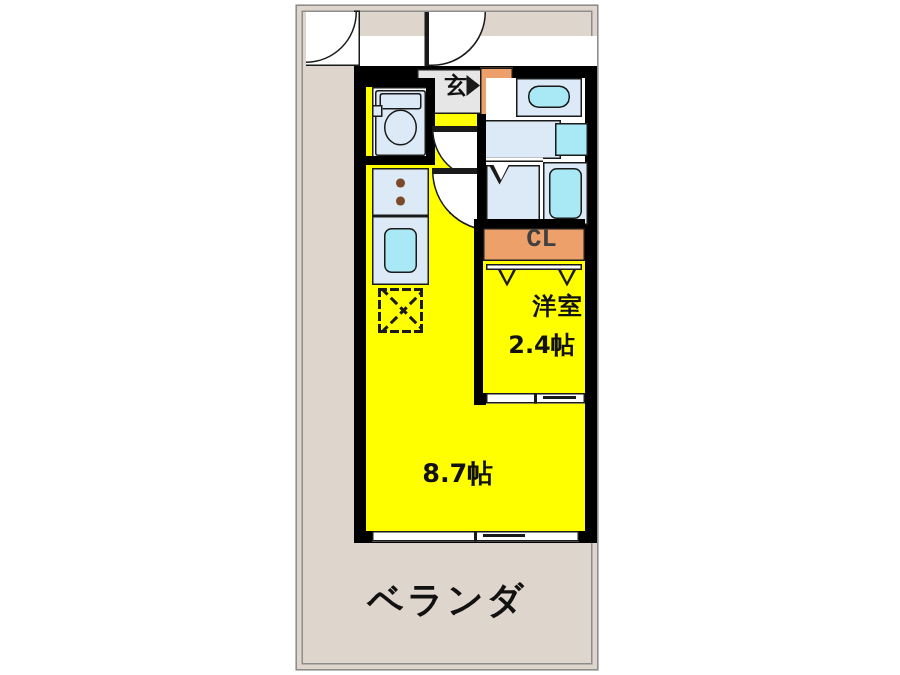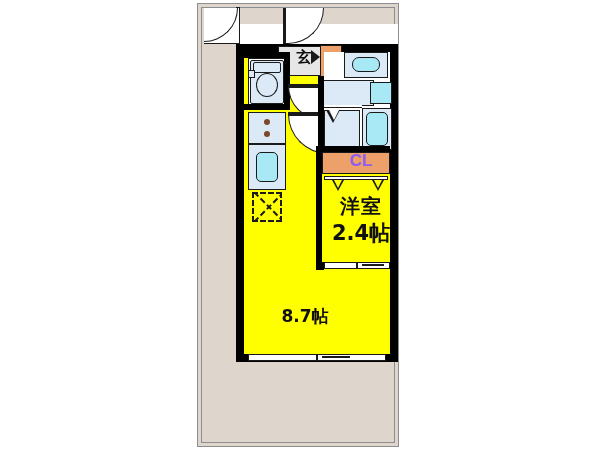--- a/index.html
+++ b/index.html
@@ -29,25 +29,25 @@
   }
 
   
   .lbl{position:absolute;color:#111;text-align:center;white-space:nowrap;
        font-weight:bold;line-height:1.05;}
   #balcony-label{left:197px;top:388px;width:202px;font-size:24px;letter-spacing:2px;
                  font-family:"DejaVu Sans",sans-serif;}
   #ldk-label{left:245px;top:282px;width:120px;font-size:27px;letter-spacing:1px;}
   #ldk-size{left:245px;top:308px;width:120px;font-size:17px;letter-spacing:0px;
             font-family:"DejaVu Sans",sans-serif;}
-  #washitsu-label{left:322px;top:196px;width:78px;font-size:20px;letter-spacing:1px;
+  #washitsu-label{left:333px;top:196px;width:78px;font-size:16px;letter-spacing:1px;
                   font-family:"DejaVu Sans",sans-serif;}
-  #washitsu-size{left:322px;top:222px;width:78px;font-size:21px;
+  #washitsu-size{left:322px;top:222px;width:78px;font-size:16px;
                  font-family:"DejaVu Sans",sans-serif;}
-  #cl-label{left:323px;top:152px;width:76px;font-size:17px;color:#8b5cf6;}
+  #cl-label{left:323px;top:152px;width:76px;font-size:17px;color:#404040;font-family:Liberation Mono, monospace;}
   #genkan-label{left:290px;top:50px;width:28px;font-size:15px;
                 font-family:"DejaVu Sans",sans-serif;}
   #kutsubako-label{
     left:323px;top:50px;width:16px;font-size:9px;color:#111;
     font-family:"DejaVu Sans",sans-serif;line-height:1.0;
     writing-mode:vertical-rl;text-orientation:upright;
   }
 
   
   .arc{position:absolute;border:1.6px solid #1a1a1a;background:#ffffff;box-sizing:border-box;}
@@ -158,14 +158,15 @@
   <div class="abs" style="left:324px;top:262px;width:66px;height:7px;background:#ffffff;border:1.4px solid #1a1a1a;"></div>
   <div class="abs" style="left:356px;top:262px;width:2px;height:7px;background:#1a1a1a;"></div>
   <div class="abs" style="left:362px;top:264px;width:22px;height:2px;background:#1a1a1a;"></div>
 
   <div class="lbl" id="ldk-size">8.7帖</div>
 
   <div class="abs" style="left:248px;top:354px;width:138px;height:7px;background:#ffffff;border:1.4px solid #1a1a1a;"></div>
   <div class="abs" style="left:316px;top:354px;width:2px;height:7px;background:#1a1a1a;"></div>
   <div class="abs" style="left:322px;top:356px;width:28px;height:2px;background:#1a1a1a;"></div>
 
+  <div class="lbl" id="balcony-label">ベランダ</div>
 
 </div>
 
 </body></html>

